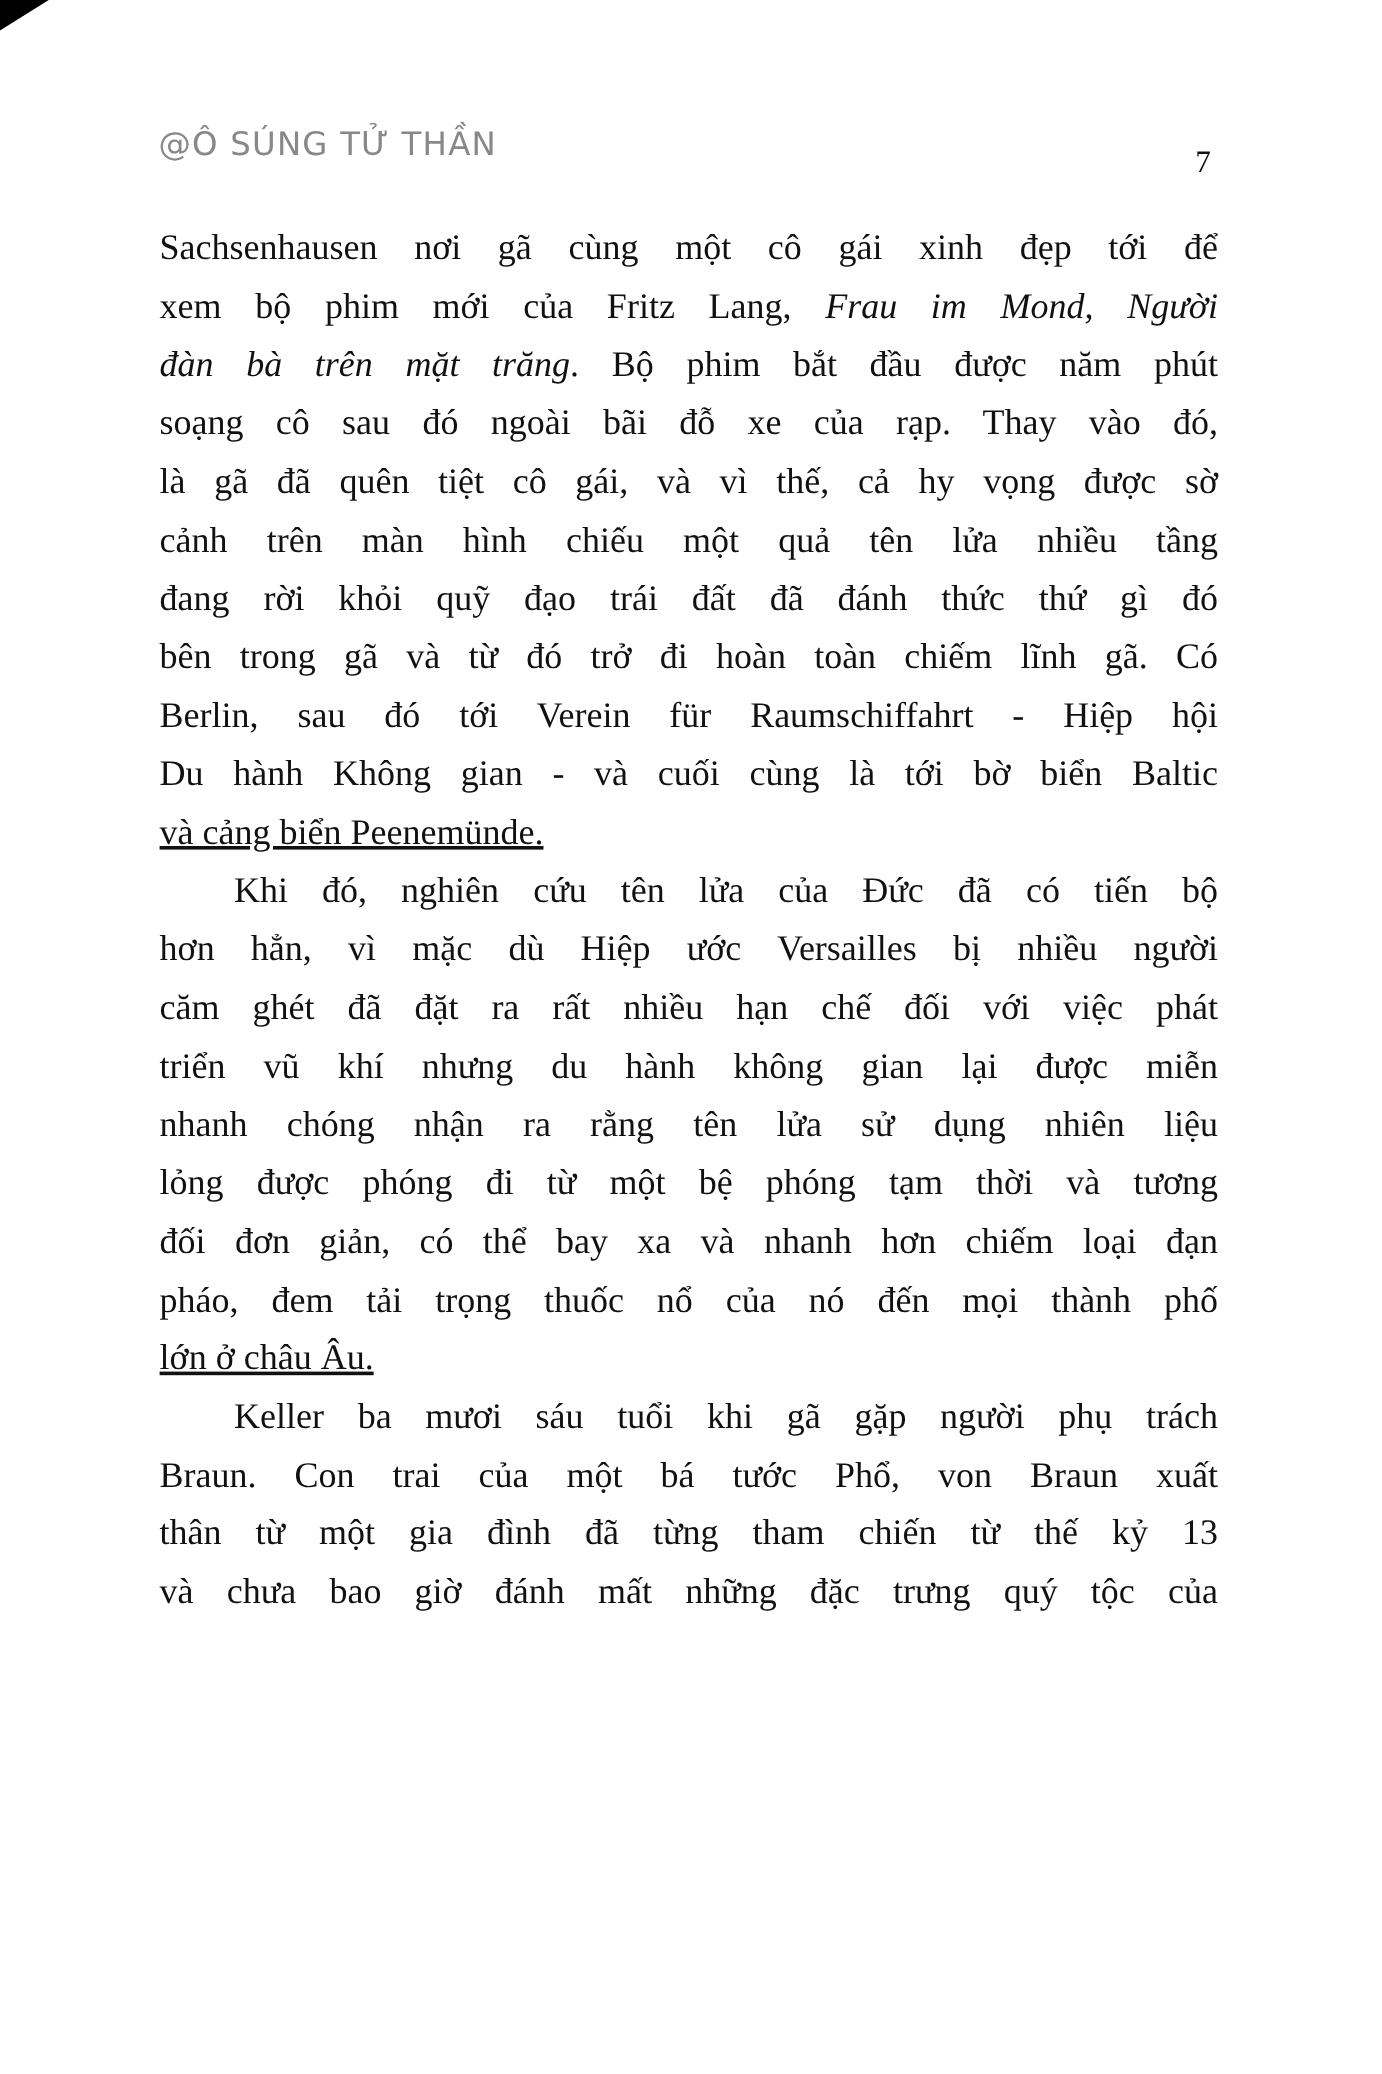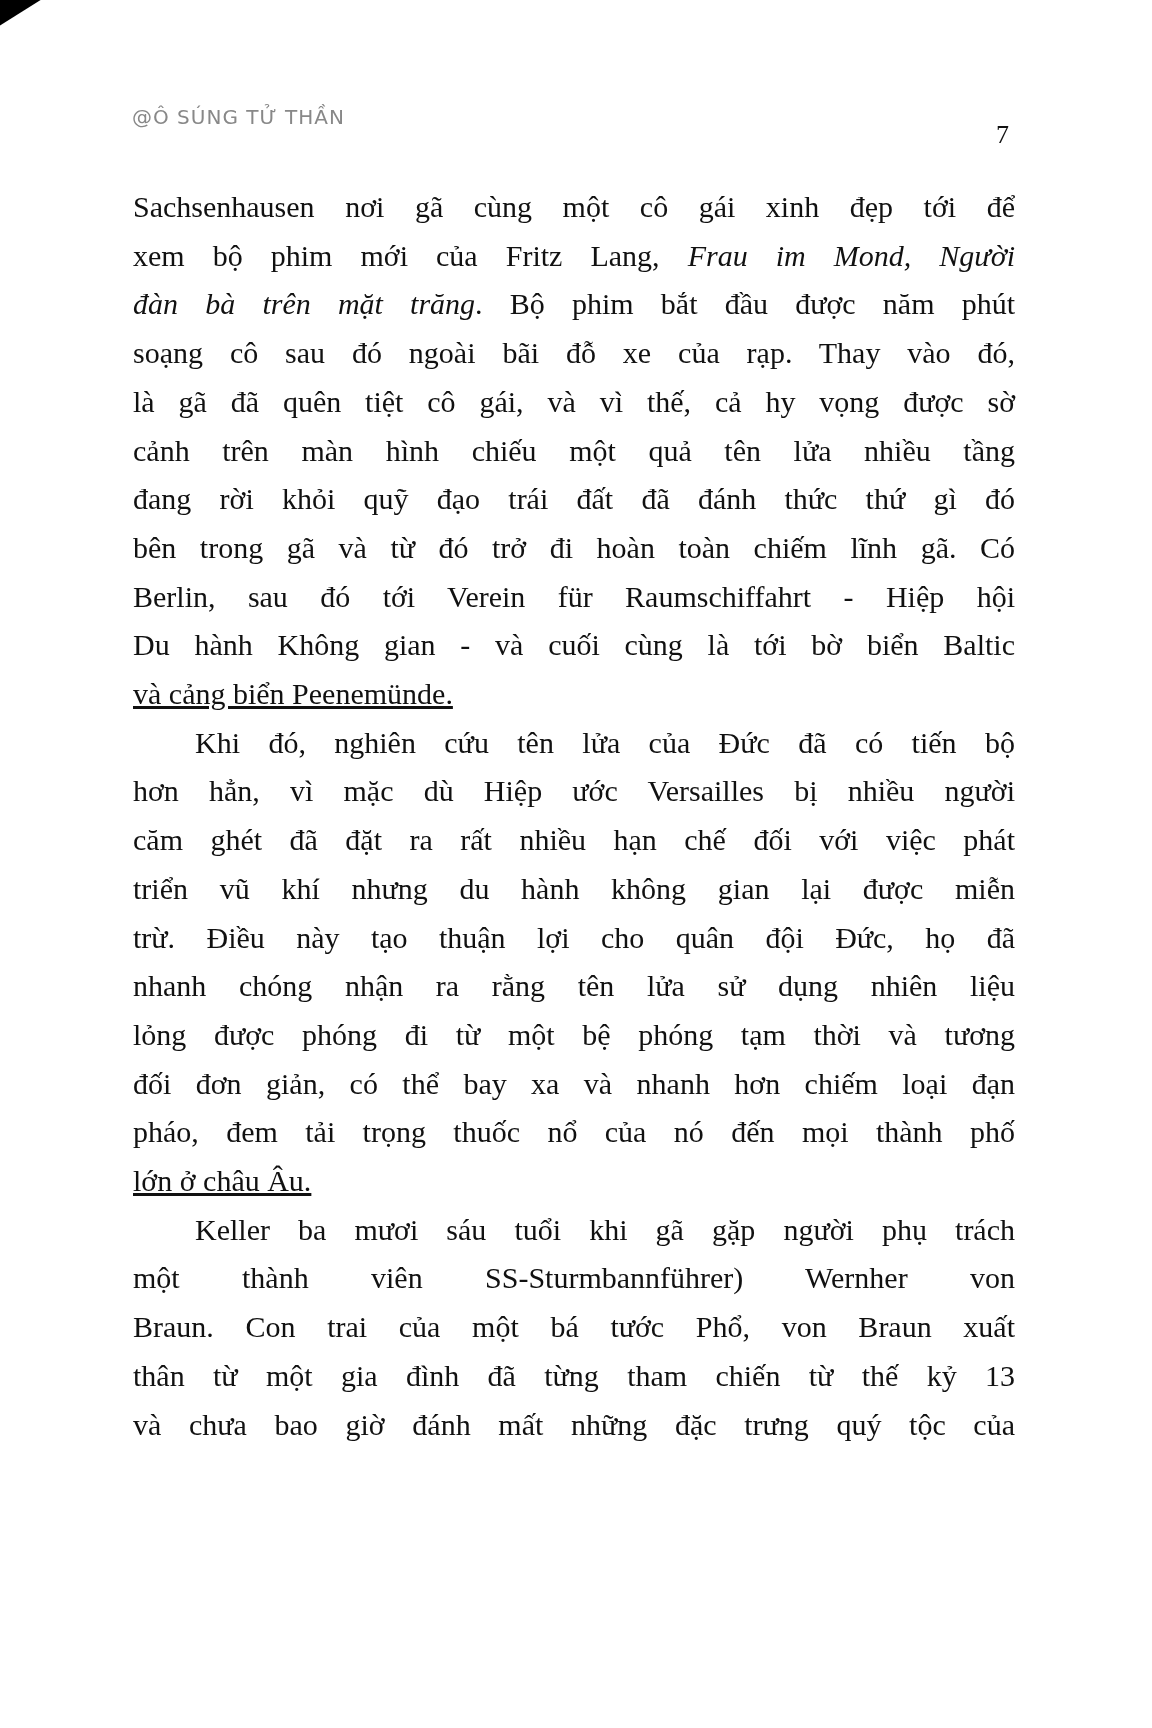--- a/index.html
+++ b/index.html
@@ -6,21 +6,21 @@
     body {
       width: 1152px; height: 1728px; background: #ffffff; position: relative; overflow: hidden;
       font-family: "Liberation Serif", "DejaVu Serif", serif; color: #111;
     }
     .corner {
       position: absolute; left: -40px; top: -40px; width: 80px; height: 60px;
       background: #000; transform: rotate(-32deg); transform-origin: center;
     }
     .running-head {
       position: absolute; left: 132px; top: 105px;
-      font-family: "DejaVu Sans", sans-serif; font-size: 20px; letter-spacing: 1px;
+      font-family: "DejaVu Sans", sans-serif; font-size: 27px; letter-spacing: 1px;
       color: #888; font-weight: normal;
     }
     .page-num {
       position: absolute; left: 996px; top: 120px; font-size: 26px; color: #111;
     }
     .text {
       position: absolute; left: 133px; top: 183px; width: 882px;
       font-size: 30px; line-height: 48.7px;
     }
     .line { display: block; white-space: nowrap; text-align: justify; text-align-last: justify; }
@@ -48,27 +48,25 @@
     <span class="line">bên trong gã và từ đó trở đi hoàn toàn chiếm lĩnh gã. Có</span>
     <span class="line">Berlin, sau đó tới Verein für Raumschiffahrt - Hiệp hội</span>
     <span class="line">Du hành Không gian - và cuối cùng là tới bờ biển Baltic</span>
     <span class="line last">và cảng biển Peenemünde.</span>
   </div>
   <div>
     <span class="line indent">Khi đó, nghiên cứu tên lửa của Đức đã có tiến bộ</span>
     <span class="line">hơn hẳn, vì mặc dù Hiệp ước Versailles bị nhiều người</span>
     <span class="line">căm ghét đã đặt ra rất nhiều hạn chế đối với việc phát</span>
     <span class="line">triển vũ khí nhưng du hành không gian lại được miễn</span>
-    <span class="line">trừ. Điều này tạo thuận lợi cho quân đội Đức, họ đã</span>
     <span class="line">nhanh chóng nhận ra rằng tên lửa sử dụng nhiên liệu</span>
     <span class="line">lỏng được phóng đi từ một bệ phóng tạm thời và tương</span>
     <span class="line">đối đơn giản, có thể bay xa và nhanh hơn chiếm loại đạn</span>
     <span class="line">pháo, đem tải trọng thuốc nổ của nó đến mọi thành phố</span>
     <span class="line last">lớn ở châu Âu.</span>
   </div>
   <div>
     <span class="line indent">Keller ba mươi sáu tuổi khi gã gặp người phụ trách</span>
-    <span class="line">một thành viên SS-Sturmbannführer) Wernher von</span>
     <span class="line">Braun. Con trai của một bá tước Phổ, von Braun xuất</span>
     <span class="line">thân từ một gia đình đã từng tham chiến từ thế kỷ 13</span>
     <span class="line">và chưa bao giờ đánh mất những đặc trưng quý tộc của</span>
   </div>
 </div>
 
 </body></html>

